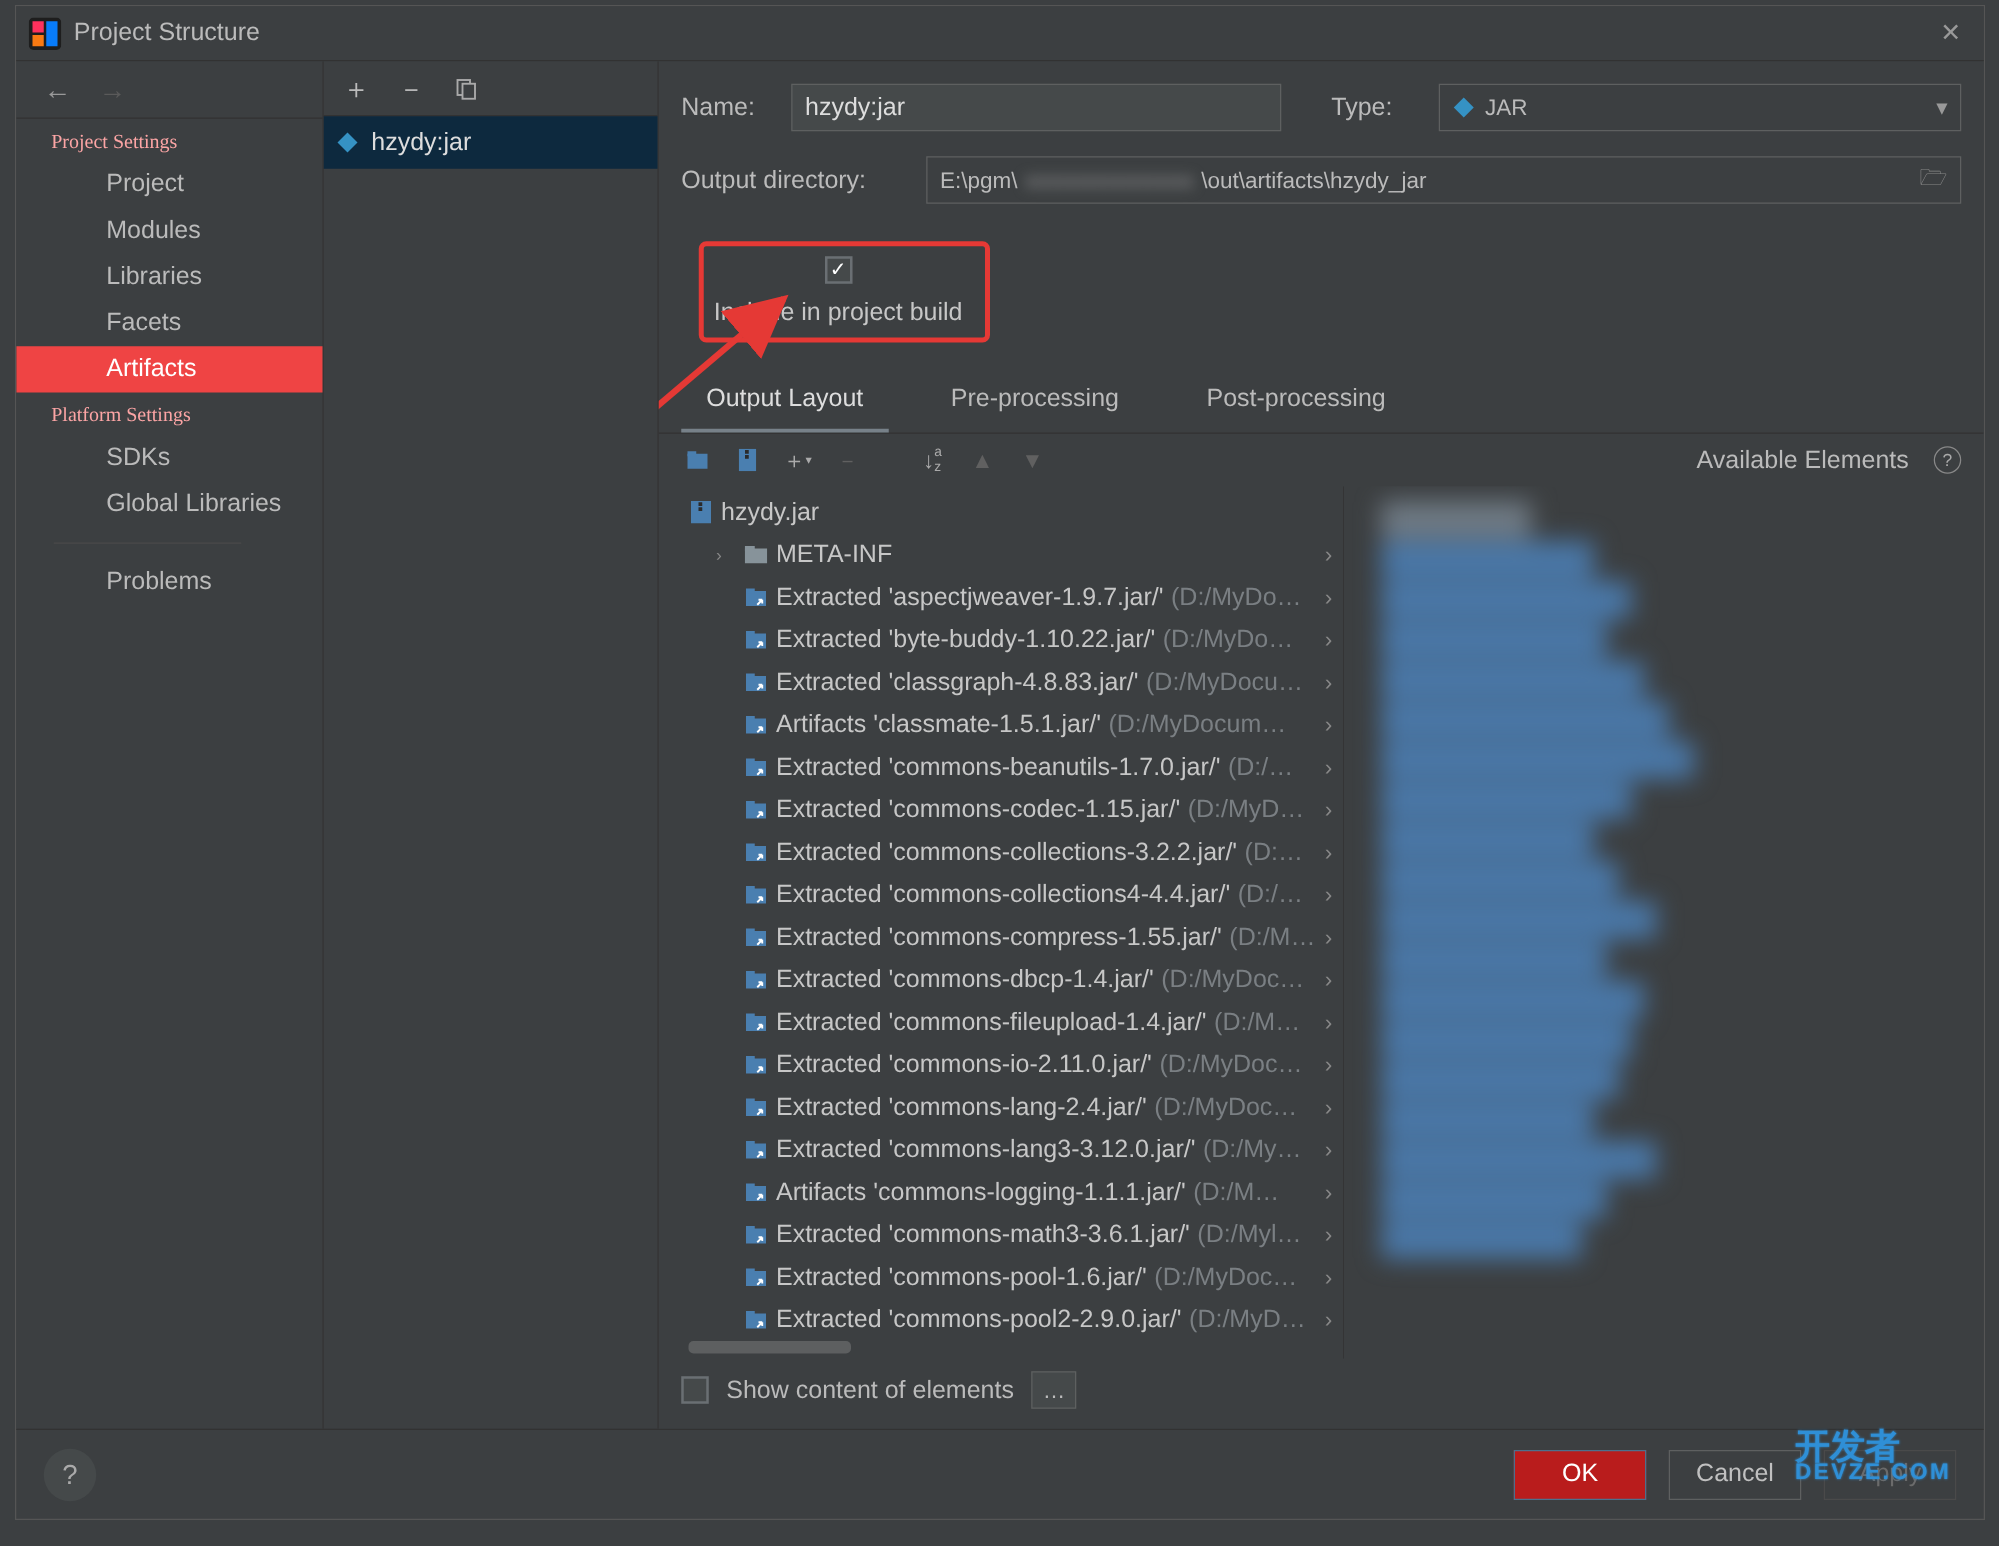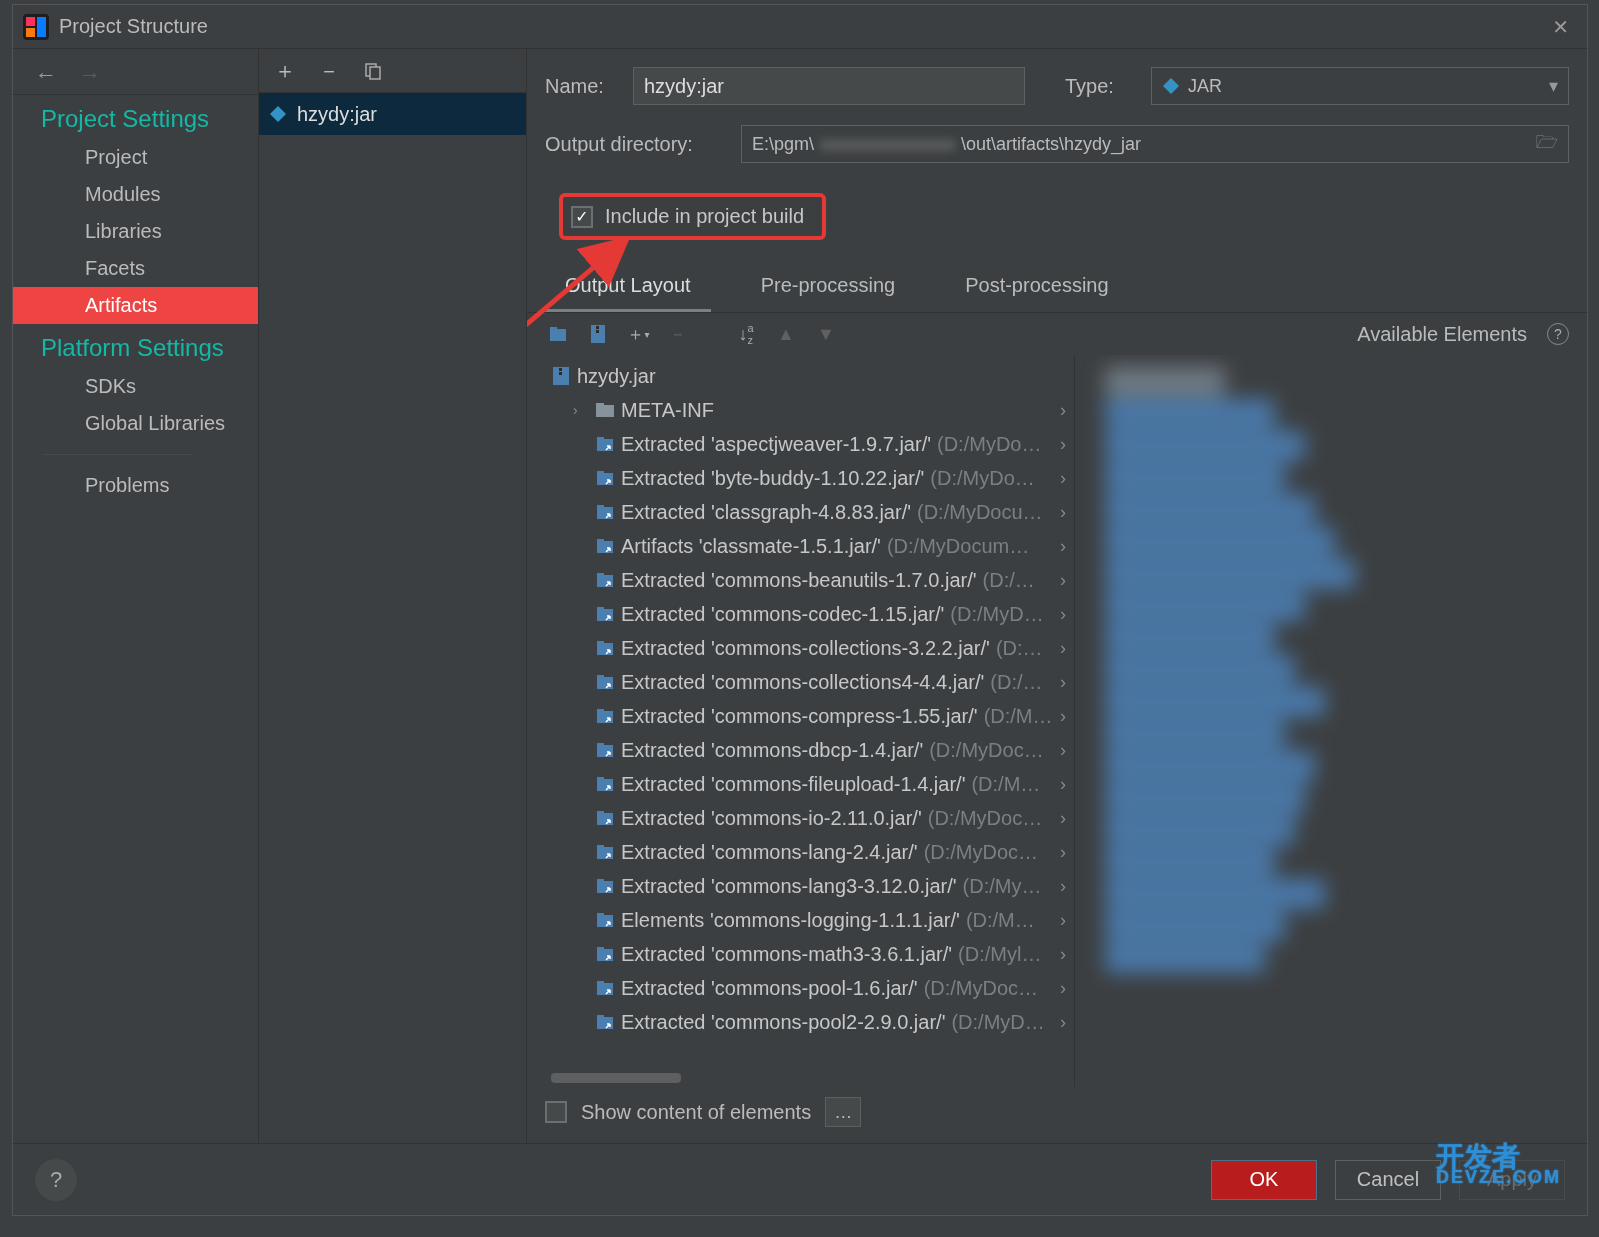--- a/index.html
+++ b/index.html
@@ -37,21 +37,21 @@
 .titlebar .close-x { margin-left:auto; font-size:20px; color:#999; padding:4px 8px; cursor:pointer; }
 
 .body-area { flex:1; display:flex; overflow:hidden; }
 .left-nav {
   width: 246px; background:#3c3f41; border-right:1px solid #323232;
   display:flex; flex-direction:column;
 }
 .nav-arrows { height:46px; display:flex; align-items:center; padding:0 22px; gap:22px; border-bottom:1px solid #323232;}
 .nav-arrow { font-size:22px; color:#999; }
 .nav-arrow.dim { color:#5a5a5a; }
-.nav-section-title { padding:10px 28px 6px; font-size:24px; color:#14b8a6; }
+.nav-section-title { padding:10px 28px 6px; font-size:16px; color:#fca5a5;font-family:Liberation Serif, serif; }
 .nav-item { padding:7px 10px 7px 72px; font-size:20px; color:#bbbbbb; cursor:pointer;}
 .nav-item.selected { background:#ef4444; color:#fff; padding-left:72px;}
 .nav-divider { border-top:1px solid #4a4a4a; margin:12px 30px; width:150px;}
 
 .mid-panel {
   width: 268px; background:#3c3f41; border-right:1px solid #323232;
   display:flex; flex-direction:column;
 }
 .mid-toolbar { height:44px; display:flex; align-items:center; gap:16px; padding:0 12px; border-bottom:1px solid #323232;}
 .tool-icon { width:28px;height:28px;display:flex;align-items:center;justify-content:center;color:#bbb;font-size:22px;cursor:pointer;}
@@ -67,21 +67,21 @@
 .name-row .text-input { width:392px; margin-left:2px; }
 .type-label { margin-left:40px; width:72px; }
 .type-select { flex:1; background:#3c3f41; border:1px solid #5e6060; height:38px; display:flex; align-items:center; padding:0 10px; gap:8px; }
 .type-select .chev { margin-left:auto; color:#999; }
 .out-row .form-label { width:196px; }
 .out-path { flex:1; background:#3c3f41; border:1px solid #5e6060; height:38px; display:flex; align-items:center; padding:0 10px; gap:6px; position:relative;}
 .out-path .blur { filter:blur(5px); color:#999;}
 .out-path .folder-btn { margin-left:auto; color:#888; font-size:18px; }
 
 .checkbox-row { display:flex; align-items:center; padding:10px 14px; margin-top:4px; }
-.highlight-box { border:4px solid #e53935; border-radius:6px; padding:8px 18px 8px 8px; display:flex; align-items:center; gap:12px; }
+.highlight-box { border:4px solid #e53935; border-radius:6px; padding:8px 18px 8px 8px; display:flex; align-items:center; gap:12px;flex-direction:column; }
 .chk { width:22px;height:22px;border:2px solid #6a6f73;background:#45494a;display:flex;align-items:center;justify-content:center;color:#fff;font-size:16px;}
 .chk.checked::after{content:"✓";}
 
 .annotation-arrow {
   position:absolute; pointer-events:none;
 }
 
 .tabs-row { display:flex; gap:30px; padding:0 18px; border-bottom:1px solid #323232; margin-top:14px;}
 .tab { padding:10px 20px 12px; font-size:20px; color:#bbbbbb; cursor:pointer; }
 .tab.active { border-bottom:3px solid #778189; color:#ddd; }
@@ -452,21 +452,21 @@
                 <span class="chev-r">›</span>
               </li>
               <li class="tree-row tree-indent-2">
                 <span class="file-icon">
                   <svg width="18" height="16">
                     <rect x="1" y="3" width="16" height="12" fill="#4a7fb0"></rect>
                     <rect x="1" y="1" width="7" height="4" fill="#4a7fb0"></rect>
                     <path d="M10 14 L14 10 M14 10 L11 10 M14 10 L14 13" stroke="#fff" stroke-width="1.5"></path>
                   </svg>
                 </span>
-                <span class="jar-name">Elements 'commons-logging-1.1.1.jar/'</span> 
+                <span class="jar-name">Artifacts 'commons-logging-1.1.1.jar/'</span> 
                 <span class="path-dim">(D:/M…</span>
                 <span class="chev-r">›</span>
               </li>
               <li class="tree-row tree-indent-2">
                 <span class="file-icon">
                   <svg width="18" height="16">
                     <rect x="1" y="3" width="16" height="12" fill="#4a7fb0"></rect>
                     <rect x="1" y="1" width="7" height="4" fill="#4a7fb0"></rect>
                     <path d="M10 14 L14 10 M14 10 L11 10 M14 10 L14 13" stroke="#fff" stroke-width="1.5"></path>
                   </svg>

